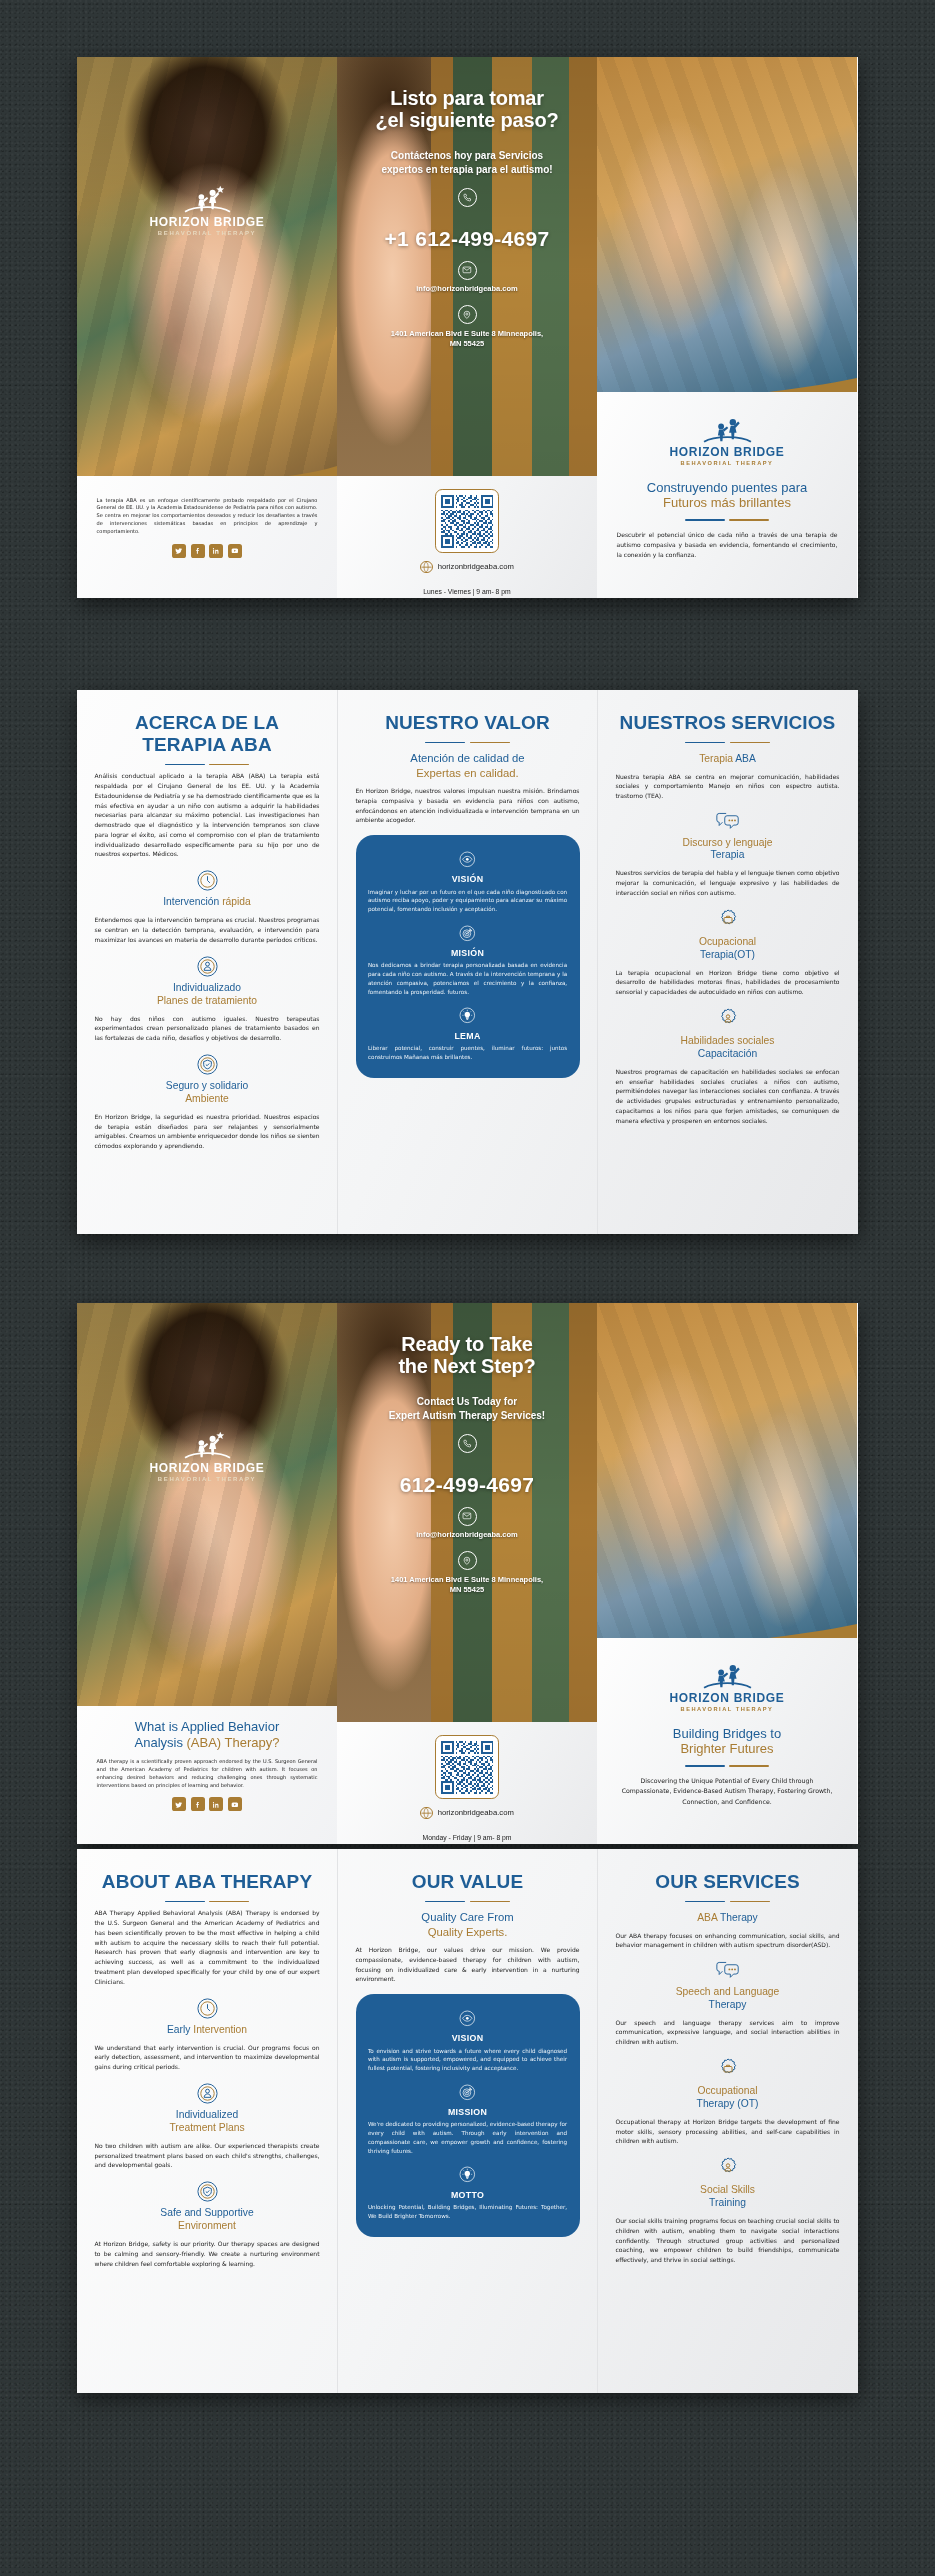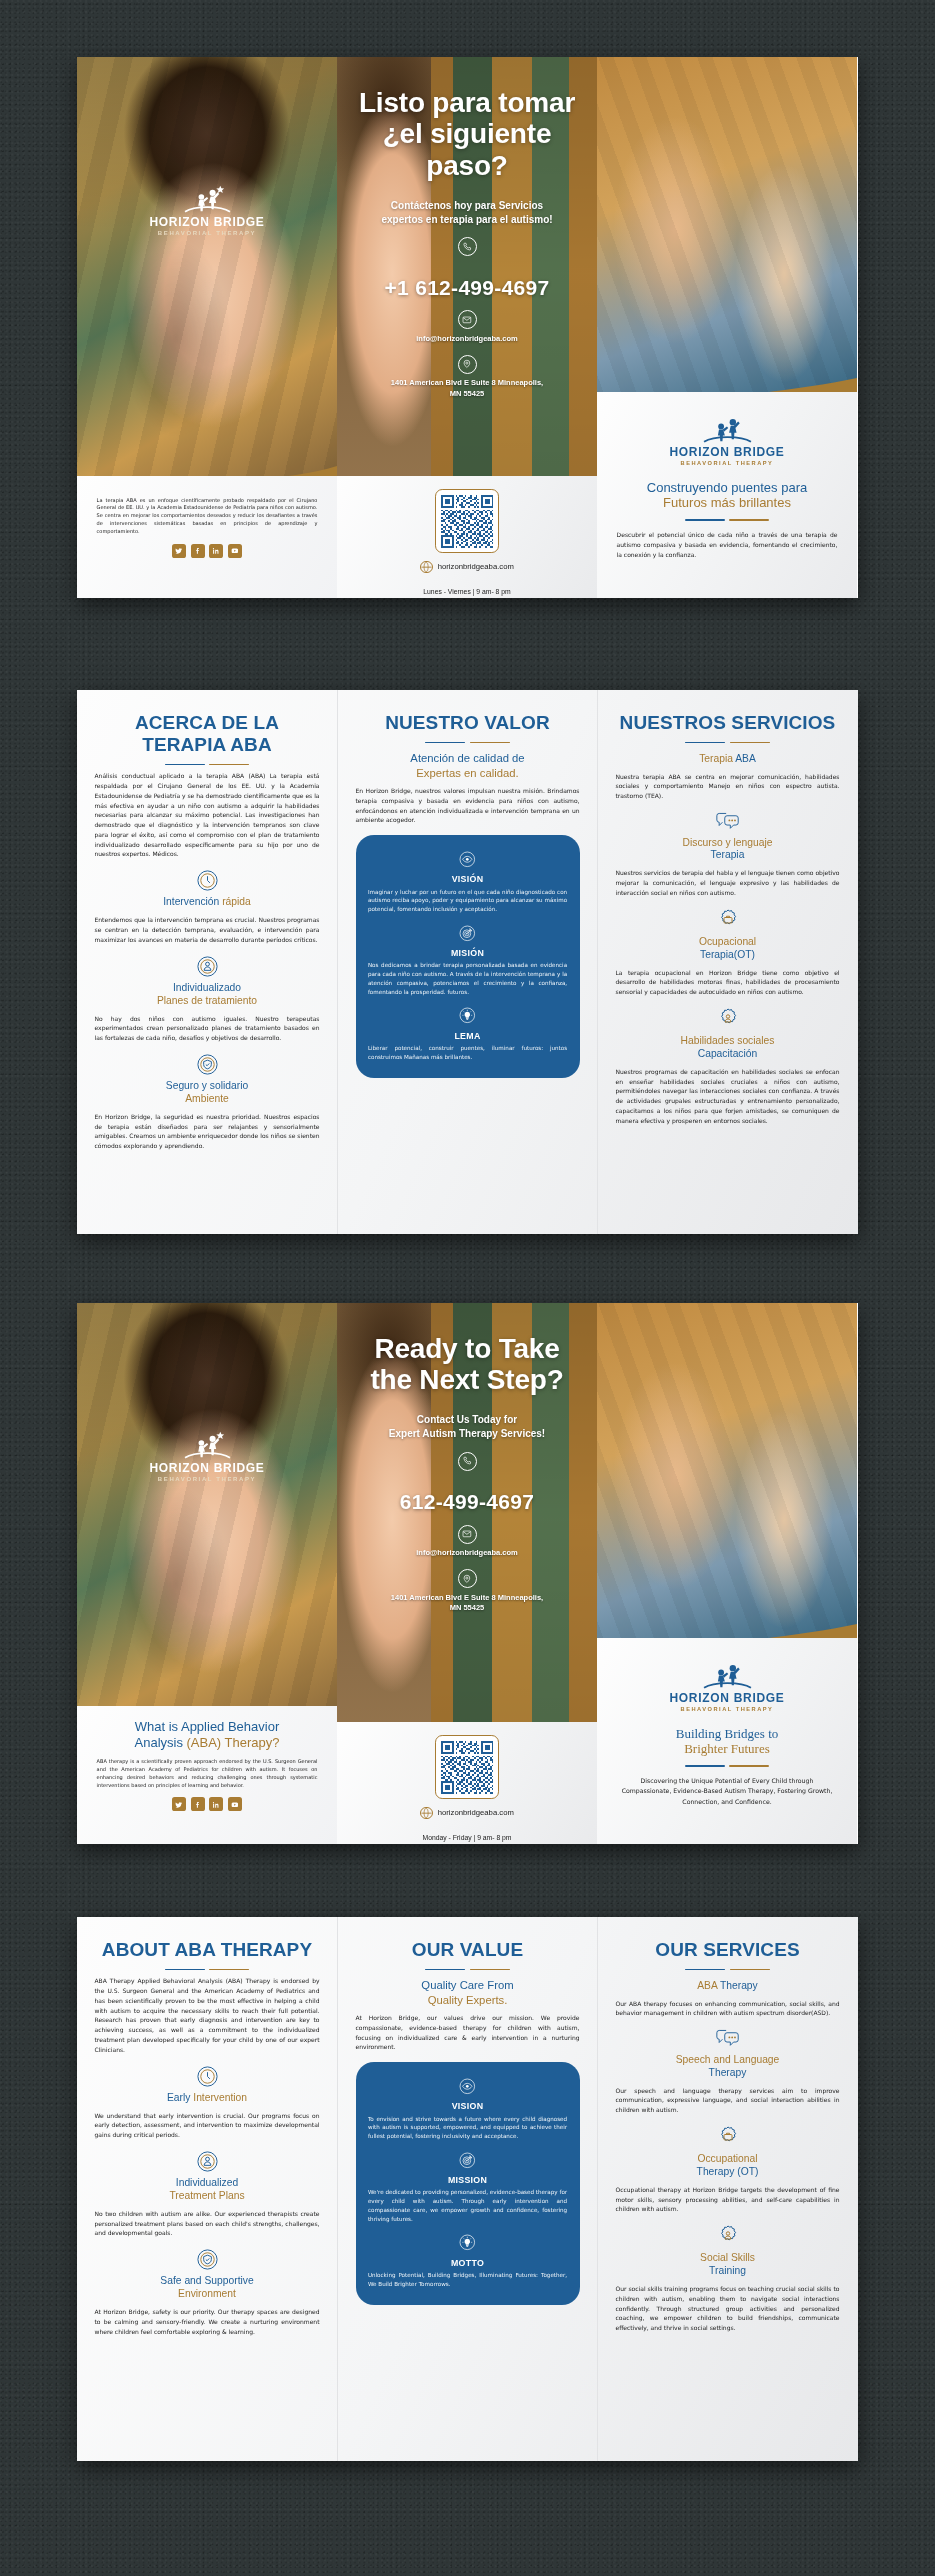--- a/index.html
+++ b/index.html
@@ -59,21 +59,21 @@
       linear-gradient(180deg,#6e5334,#9d7c53);
   }
 
   .cover-fade{ position:absolute; inset:0; background:linear-gradient(180deg,rgba(0,0,0,.18),rgba(0,0,0,0) 32%); }
 
   
   .swoosh { position:absolute; left:0; right:0; bottom:0; height:170px; pointer-events:none; }
   .swoosh svg{ display:block; width:100%; height:100%; }
 
   .center-copy{ position:absolute; left:0; right:0; top:30px; text-align:center; color:#fff; z-index:4; padding:0 17.5px; }
-  .head-xl{ font-size:28px; font-weight:700; line-height:1.12; letter-spacing:-0.2px; text-shadow:0 1px 4.1px rgba(0,0,0,.35); }
+  .head-xl{ font-size:20px; font-weight:700; line-height:1.12; letter-spacing:-0.2px; text-shadow:0 1px 4.1px rgba(0,0,0,.35); }
   .sub-md{ margin-top:17.5px; font-size:10px; font-weight:700; line-height:1.42; text-shadow:0 0.5px 2.6px rgba(0,0,0,.4); }
   .cbig{ font-size:21px; font-weight:700; letter-spacing:0.3px; margin-top:15px; text-shadow:0 1px 3.6px rgba(0,0,0,.4); }
   .cline{ font-size:7.5px; font-weight:600; line-height:1.4; text-shadow:0 0.5px 2.1px rgba(0,0,0,.45); }
   .cicon{ width:19px; height:19px; border:1px solid #fff; border-radius:50%; display:inline-flex;
           align-items:center; justify-content:center; margin:10.3px auto 4.6px; }
   .cicon svg{ width:9.8px; height:9.8px; fill:none; stroke:#fff; stroke-width:1.7; }
 
   
   .logo-ov{ position:absolute; left:0; right:0; text-align:center; z-index:5; }
   .logo-kids{ display:block; margin:0 auto 2.1px; }
@@ -596,36 +596,36 @@
           <circle cx="56" cy="17" r="6" fill="#1f5e96"></circle>
             <path fill="#1f5e96" d="M52 24h8l3 13h-4l-1 12h-4l-1-12h-4z"></path>
             <path fill="#1f5e96" d="M58 24l8-8 3 3-8 9z"></path>
           <circle cx="34" cy="25" r="5.5" fill="#1f5e96"></circle>
             <path fill="#1f5e96" d="M30 31h8l3 11h-3.6l-.9 11h-4l-.9-11H28z"></path>
             <path fill="#1f5e96" d="M37 31l8-6 2.4 3-8 7z"></path>
           <path fill="none" stroke="#1f5e96" stroke-width="3.4" d="M2 54C20 42 72 42 90 54"></path>
         </svg>
         <div class="lname-b">HORIZON BRIDGE</div>
         <div class="lsub-b">BEHAVORIAL THERAPY</div>
-        <div class="h-panel" style="margin-top:13.4px;font-family:Liberation Serif, serif;">
+        <div class="h-panel" style="margin-top:13.4px;">
           <div class="t-blue">Building Bridges to</div>
           <div class="t-gold">Brighter Futures</div>
         </div>
         <div class="rule">
             <i></i>
             <i class="g"></i>
           </div>
         <div class="body-jus body-ctr" style="margin-top:9.3px; font-size:6.2px;">Discovering the Unique Potential of Every Child through Compassionate, Evidence-Based Autism Therapy, Fostering Growth, Connection, and Confidence.</div>
       </div>
     </div>
 
   </div>
 </div>
 
-<div class="sheet inside" style="top:1917px;">
+<div class="sheet inside" style="top:1849px;">
   <div class="cols">
     <div class="col icol">
       <div class="sec-title">ABOUT ABA THERAPY</div>
       <div class="rule">
           <i></i>
           <i class="g"></i>
         </div>
       <div class="p">ABA Therapy Applied Behavioral Analysis (ABA) Therapy is endorsed by the U.S. Surgeon General and the American Academy of Pediatrics and has been scientifically proven to be the most effective in helping a child with autism to acquire the necessary skills to reach their full potential. Research has proven that early diagnosis and intervention are key to achieving success, as well as a commitment to the individualized treatment plan developed specifically for your child by one of our expert Clinicians.</div>
 
       <svg class="feat-icon" width="23" height="23" viewBox="0 0 48 48">

